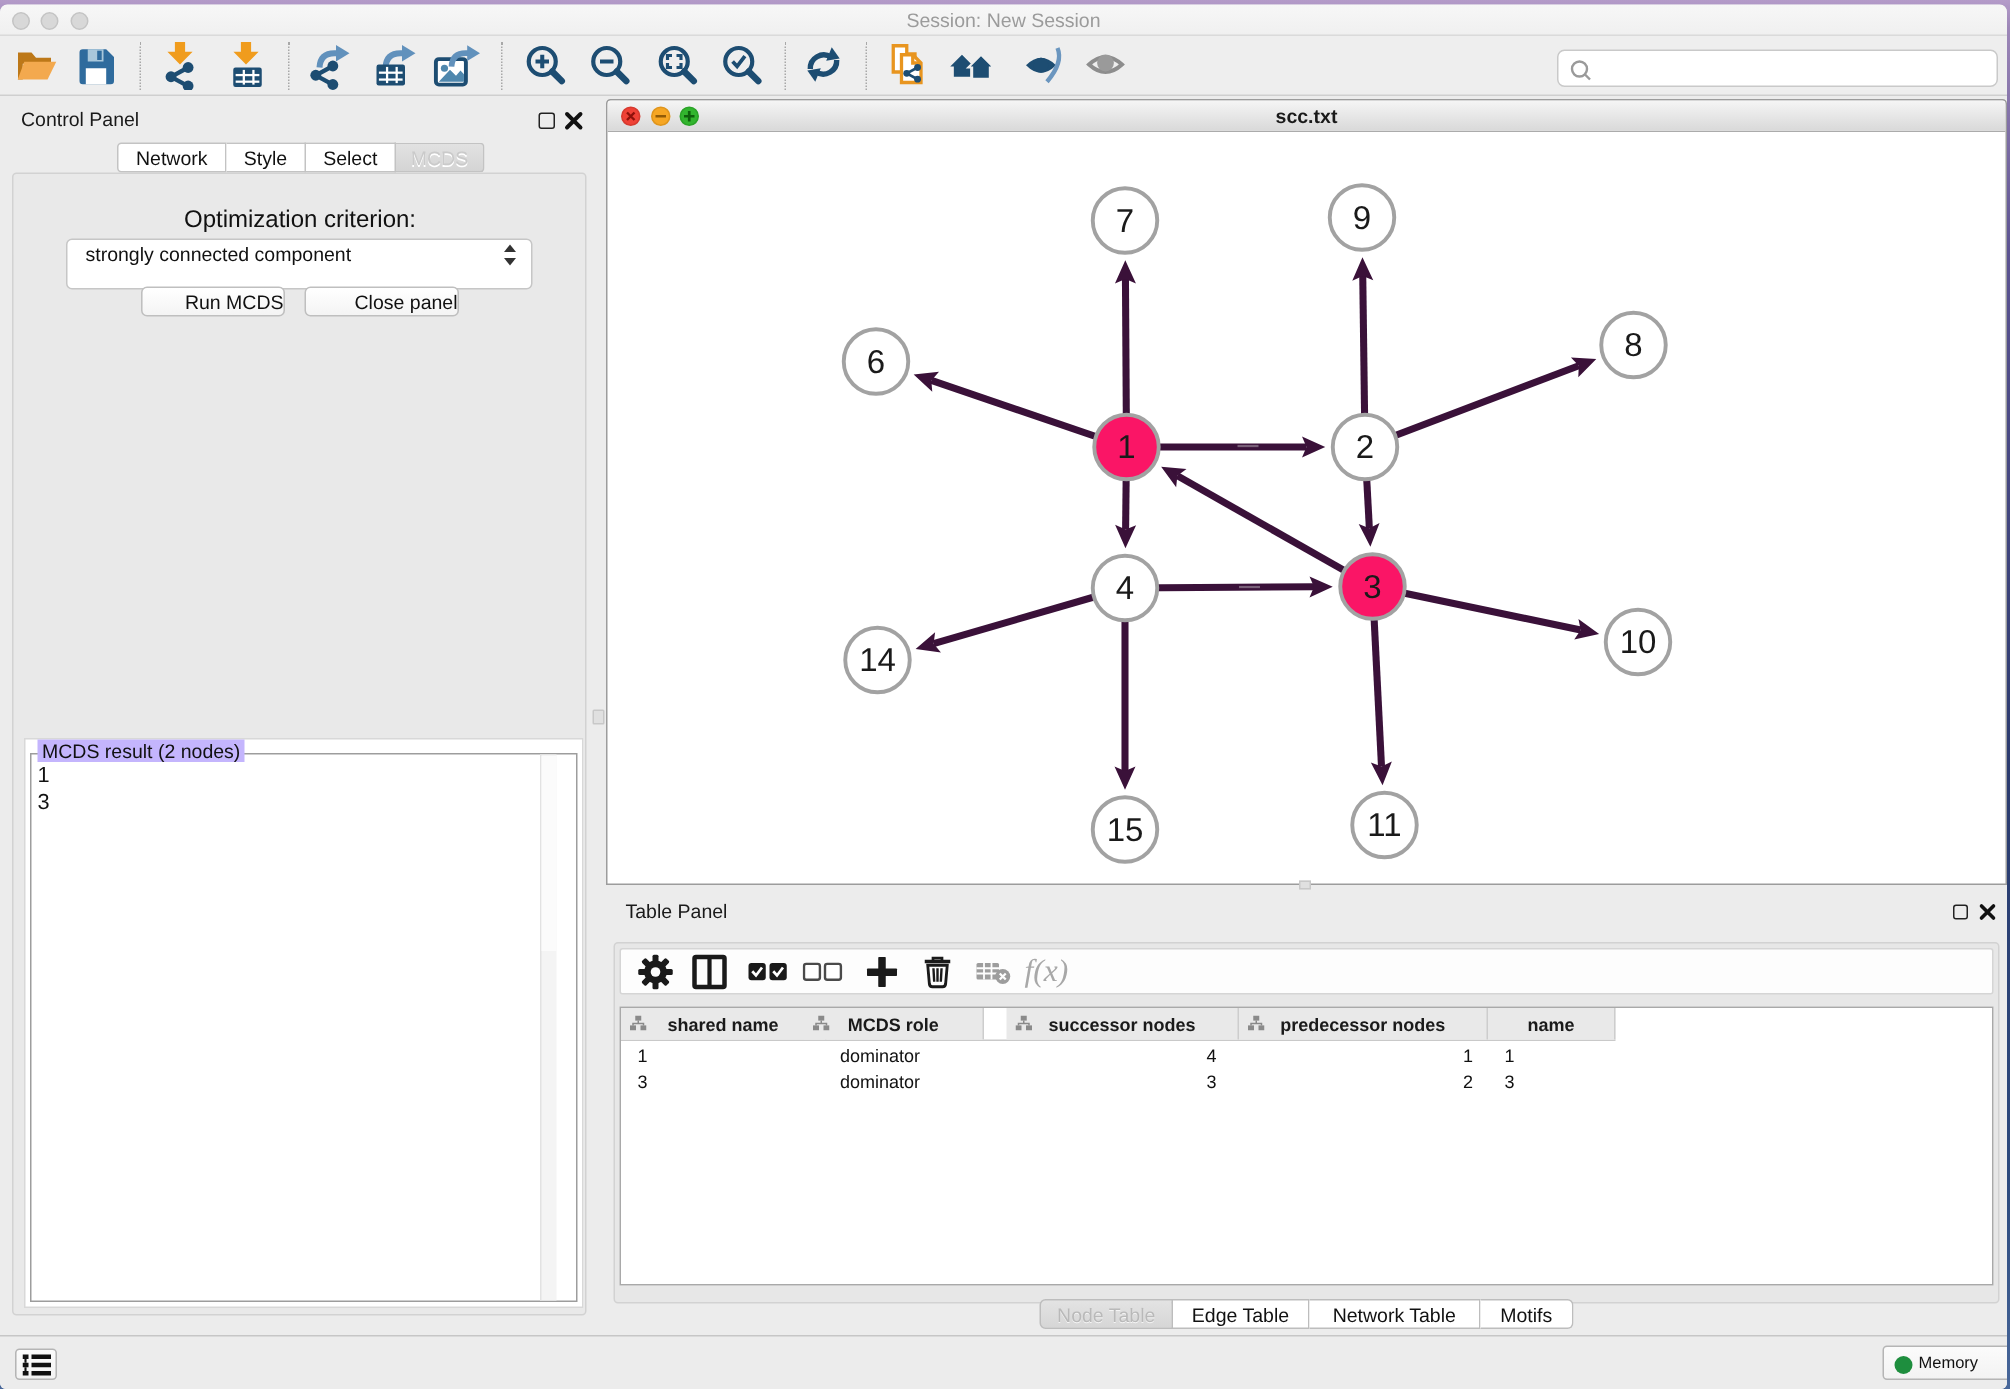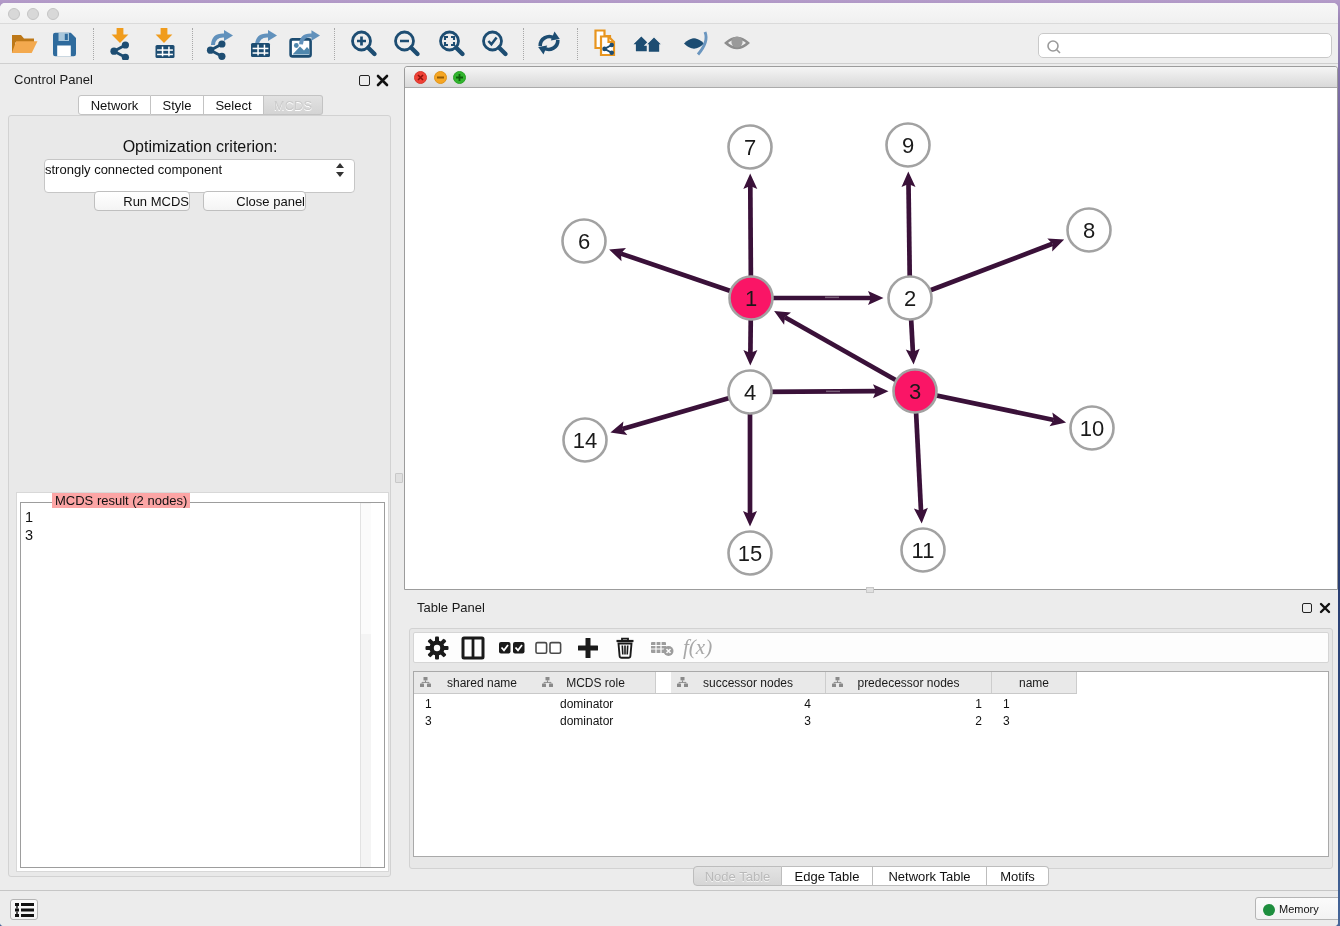--- a/index.html
+++ b/index.html
@@ -31,33 +31,34 @@
   background:#fff; border:1px solid #9c9c9c; border-radius:3px 3px 0 0; }
 .nw-title { position:absolute; left:0; top:0; width:100%; height:21px;
   background:linear-gradient(#f5f5f5,#d9d9d9); border-bottom:1px solid #ababab;
   border-radius:3px 3px 0 0; }
 .traffic { position:absolute; top:4px; width:13px; height:13px; border-radius:50%; }
 .statusbar { position:absolute; left:0; bottom:0; width:100%; height:36px;
   background:#ececec; border-top:1px solid #c6c6c6; }
 .sbtn { position:absolute; background:linear-gradient(#fbfbfb,#f3f3f3); border:1px solid #b5b5b5;
   border-radius:3px; }
 .thdr-cell { position:absolute; top:0; height:100%; background:#e9e9e9;
-  border-right:1px solid #cdcdcd; }
+  border-right:1px solid #cdcdcd;font-weight:bold; }
 .thdr-txt { position:absolute; top:4px; width:100%; text-align:center; font-size:12px; color:#1a1a1a; }
 .trow-txt { position:absolute; font-size:12px; color:#111; }
 .btab { display:inline-block; height:20px; line-height:19px; font-size:13px;
   color:#111; background:#fff; border:1px solid #bdbdbd; border-left:none;
   text-align:center; vertical-align:top; }
 </style></head><body>
 <div class="window">
 
 <div class="titlebar">
  <div class="tl-circ" style="left:8px;"></div>
  <div class="tl-circ" style="left:27px;"></div>
  <div class="tl-circ" style="left:47px;"></div>
+ <div class="title-text">Session: New Session</div>
 </div>
 <div class="toolbar">
       <div style="position:absolute;left:9px;top:4px;"><svg width="32" height="32" viewBox="0 0 32 32" style="">
           <path d="M3 7 h9 l3 3.5 h10 v4 H3 z" fill="#bd7818"></path>
           <path d="M3 25 v-16 h3.2 v16 z" fill="#bd7818"></path>
           <path d="M7.2 13.2 h21.3 l-5.8 11.8 H2.8 z" fill="#f3a94e"></path>
         </svg></div>
       <div style="position:absolute;left:49px;top:4px;"><svg width="32" height="32" viewBox="0 0 32 32" style="">
           <path d="M4 7 q0-2.2 2.2-2.2 h15.6 l5.2 5.2 v16 q0 2.2-2.2 2.2 H6.2 q-2.2 0-2.2-2.2 z" fill="#2f6b9d"></path>
           <rect x="9.5" y="4.8" width="10.5" height="8.2" fill="#a9c7db"></rect>
@@ -182,51 +183,52 @@
 <div class="main">
 <div style="position:absolute;left:0;top:0;width:392px;height:826px;">
         <div class="hdr-label" style="position:absolute;left:14px;top:8px;">Control Panel</div>
         <div style="position:absolute;left:359px;top:11px;width:11px;height:11px;border:1.5px solid #222;border-radius:2px;"></div>
         <svg width="13" height="13" viewBox="0 0 13 13" style="position:absolute;left:376px;top:10px;">
           <path d="M2 2 L11 11 M11 2 L2 11" stroke="#111" stroke-width="2.6" stroke-linecap="round"></path>
         </svg>
         <div style="position:absolute;left:78px;top:31px;"><span class="ctab" style="width:73px;border-left:1px solid #c3c3c3;border-radius:3px 0 0 3px;">Network</span><span class="ctab" style="width:53px;">Style</span><span class="ctab" style="width:60px;">Select</span><span class="ctab" style="width:59px;border-radius:0 3px 3px 0;background:linear-gradient(#e2e2e2,#d4d4d4);color:#cacaca;text-shadow:0 1px 0 #fff;">MCDS</span></div>
         <div class="panel-inset" style="left:8px;top:51px;width:383px;height:762px;"></div>
         <div style="position:absolute;left:0px;top:74px;width:400px;text-align:center;font-size:16px;color:#111;">Optimization criterion:</div>
-        <div style="position:absolute;left:44px;top:95px;width:311px;height:34px;background:#fff;border:1px solid #c6c6c6;border-radius:4px;font-size:13px;color:#111;line-height:20px;padding-left:0;">strongly connected component<svg width="10" height="16" viewBox="0 0 10 16" style="position:absolute;right:9px;top:2px;">
+        <div style="position:absolute;left:44px;top:95px;width:311px;height:34px;background:#fff;border:1px solid #c6c6c6;border-radius:4px;font-size:13px;color:#111;line-height:20px;padding-left:12px;">strongly connected component<svg width="10" height="16" viewBox="0 0 10 16" style="position:absolute;right:9px;top:2px;">
             <path d="M5 1 L9 6 H1 z" fill="#333"></path>
             <path d="M5 15 L1 10 H9 z" fill="#333"></path>
           </svg></div>
         <div class="btn" style="left:94px;top:127px;width:96px;height:20px;line-height:19px;">Run MCDS</div>
         <div class="btn" style="left:203px;top:127px;width:103px;height:20px;line-height:19px;">Close panel</div>
         <div style="position:absolute;left:16px;top:428px;width:373px;height:380px;background:#fff;border:1px solid #d8d8d8;"></div>
         <div style="position:absolute;left:20px;top:438px;width:365px;height:366px;border:1px solid #9d9d9d;background:#fff;"></div>
         <div style="position:absolute;left:360px;top:439px;width:11px;height:364px;background:#f4f4f4;border-left:1px solid #e2e2e2;"></div>
         <div style="position:absolute;left:361px;top:440px;width:10px;height:130px;background:#fbfbfb;"></div>
-        <div style="position:absolute;left:25px;top:429px;background:#fca5a5;padding:0 3px;font-size:13px;color:#111;margin-left:27px;">MCDS result (2 nodes)</div>
+        <div style="position:absolute;left:25px;top:429px;background:#c4b5fd;padding:0 3px;font-size:13px;color:#111;">MCDS result (2 nodes)</div>
         <div style="position:absolute;left:25px;top:444px;font-size:14.5px;color:#111;line-height:18px;">1<br>3</div>
       </div>
 <div style="position:absolute;left:395px;top:409px;width:8px;height:10px;background:#e0e0e0;border:1px solid #c8c8c8;border-radius:1px;"></div>
 <div class="nw">
         <div class="nw-title">
           <div class="traffic" style="left:9px;background:#ef4136;border:1px solid #d63a2f;">
             <svg width="11" height="11" viewBox="0 0 11 11" style="position:absolute;left:0px;top:0px;">
               <path d="M3 3 L8 8 M8 3 L3 8" stroke="#8e110b" stroke-width="1.6"></path>
             </svg>
           </div>
           <div class="traffic" style="left:29px;background:#f6a623;border:1px solid #df951c;">
             <svg width="11" height="11" viewBox="0 0 11 11" style="position:absolute;left:0px;top:0px;">
               <path d="M2 5.5 h7" stroke="#925b06" stroke-width="1.8"></path>
             </svg>
           </div>
           <div class="traffic" style="left:48px;background:#32b52e;border:1px solid #2aa327;">
             <svg width="11" height="11" viewBox="0 0 11 11" style="position:absolute;left:0px;top:0px;">
               <path d="M2 5.5 h7 M5.5 2 v7" stroke="#0e600c" stroke-width="1.8"></path>
             </svg>
           </div>
+          <div style="position:absolute;top:3px;width:100%;text-align:center;font-size:13px;font-weight:bold;color:#1a1a1a;">scc.txt</div>
         </div>
         <svg width="932" height="501" viewBox="0 0 932 501" style="position:absolute;left:0;top:22px;">
           <line x1="346" y1="209" x2="345.3" y2="97.0" stroke="#3a1139" stroke-width="4.7"></line>
           <polygon points="345.2,84.5 352.3,100.0 345.3,97.0 338.3,100.0" fill="#3a1139"></polygon>
           <line x1="346" y1="209" x2="215.9" y2="164.6" stroke="#3a1139" stroke-width="4.7"></line>
           <polygon points="204.1,160.6 221.0,158.9 215.9,164.6 216.5,172.2" fill="#3a1139"></polygon>
           <line x1="346" y1="209" x2="466.0" y2="209.0" stroke="#3a1139" stroke-width="4.7"></line>
           <polygon points="478.5,209.0 463.0,216.0 466.0,209.0 463.0,202.0" fill="#3a1139"></polygon>
           <line x1="346" y1="209" x2="345.4" y2="264.0" stroke="#3a1139" stroke-width="4.7"></line>
           <polygon points="345.3,276.5 338.4,260.9 345.4,264.0 352.4,261.1" fill="#3a1139"></polygon>

